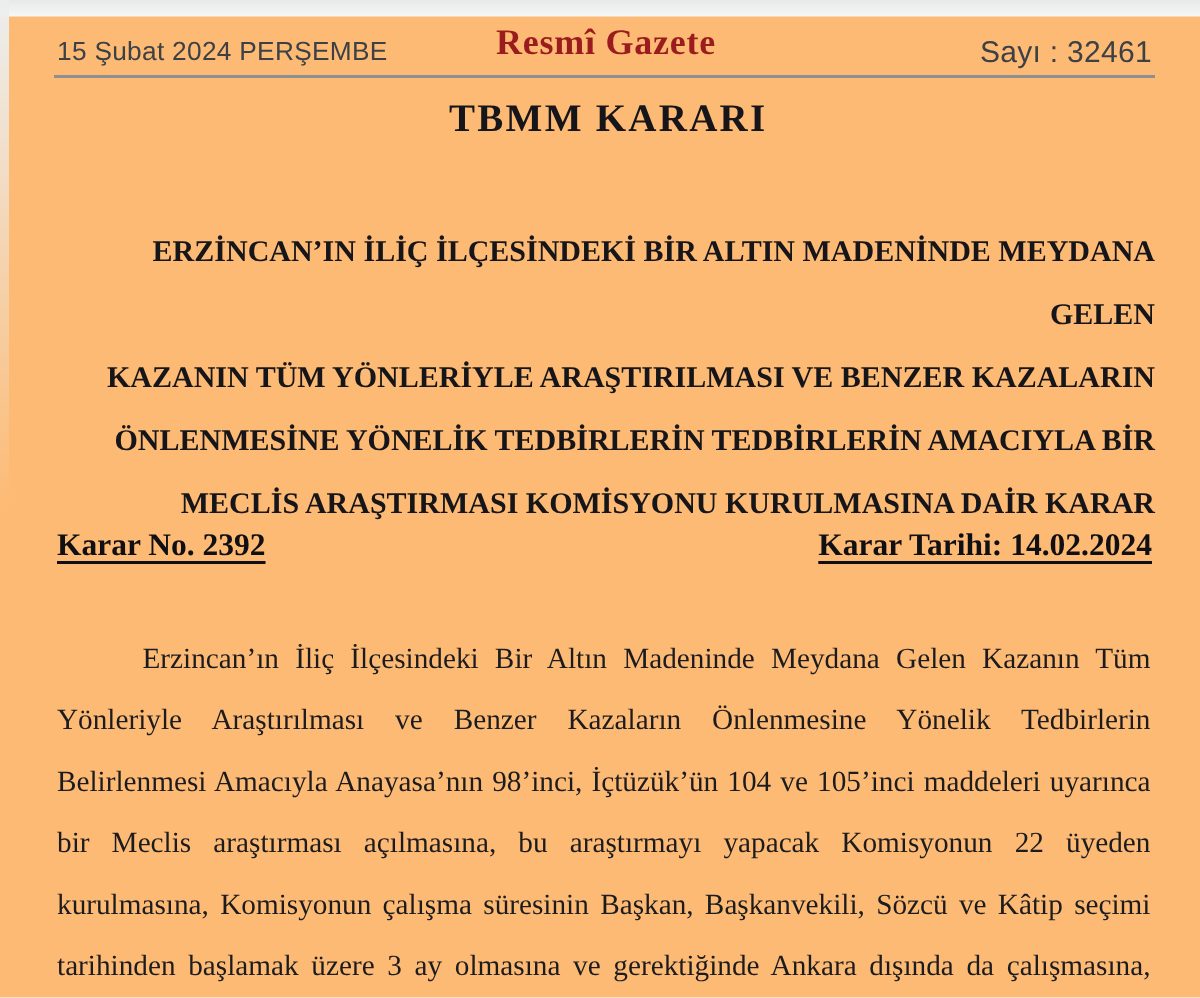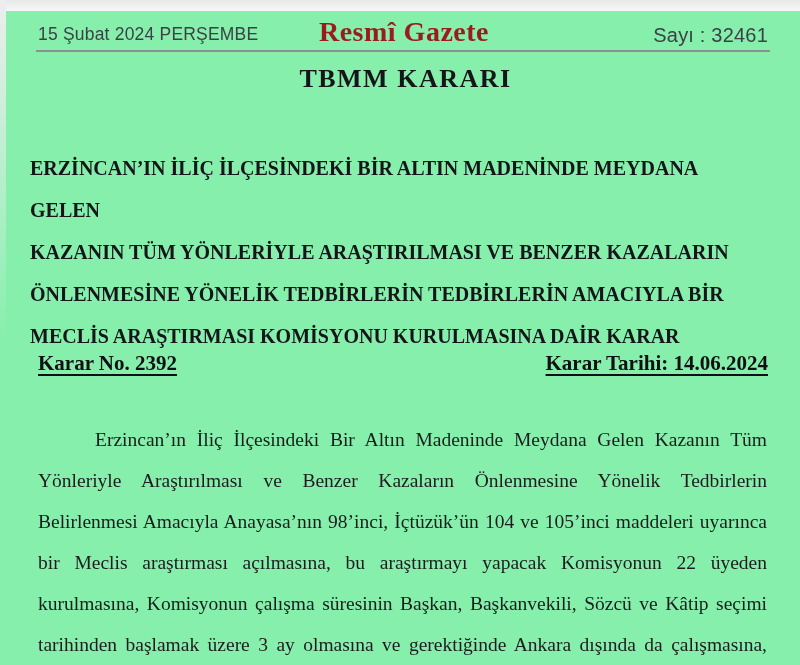--- a/index.html
+++ b/index.html
@@ -4,21 +4,21 @@
 <style>
   html, body {
     margin: 0;
     padding: 0;
     background: #ffffff;
   }
   .page {
     position: relative;
     width: 800px;
     height: 665px;
-    background: #86efac;
+    background: #fdba74;
     overflow: hidden;
     font-family: "Liberation Serif", serif;
     color: #1c1c1c;
   }
   
   .scan-edge-top {
     position: absolute;
     top: 0; left: 0;
     width: 100%; height: 11px;
     background: linear-gradient(#e7e9e9, #f6f7f7);
@@ -56,21 +56,21 @@
     color: #3d4145;
     letter-spacing: 0.2px;
     white-space: nowrap;
   }
   .gazette-masthead {
     position: absolute;
     left: 0;
     right: 0;
     top: -4px;
     text-align: center;
-    font-size: 28px;
+    font-size: 24px;
     font-weight: bold;
     color: #9b1c1e;
     letter-spacing: 0.5px;
   }
   .header-rule {
     position: absolute;
     top: 50px;
     left: 36px;
     right: 30px;
     border: none;
@@ -89,21 +89,21 @@
     letter-spacing: 1.5px;
     color: #15151a;
     padding-left: 11px;
   }
 
   .decision-title {
     position: absolute;
     top: 147px;
     left: 30px;
     right: 30px;
-    text-align: left;
+    text-align: right;
     font-weight: bold;
     font-size: 20px;
     line-height: 42px;
     color: #15151a;
   }
 
   .decision-meta-row {
     position: absolute;
     top: 351px;
     left: 38px;
@@ -164,18 +164,18 @@
 
   <div class="decision-title">
     <div>ERZİNCAN’IN İLİÇ İLÇESİNDEKİ BİR ALTIN MADENİNDE MEYDANA GELEN</div>
     <div>KAZANIN TÜM YÖNLERİYLE ARAŞTIRILMASI VE BENZER KAZALARIN</div>
     <div>ÖNLENMESİNE YÖNELİK TEDBİRLERİN TEDBİRLERİN AMACIYLA BİR</div>
     <div>MECLİS ARAŞTIRMASI KOMİSYONU KURULMASINA DAİR KARAR</div>
   </div>
 
   <div class="decision-meta-row">
     <span class="decision-no">Karar No. 2392</span>
-    <span class="decision-date">Karar Tarihi: 14.06.2024</span>
+    <span class="decision-date">Karar Tarihi: 14.02.2024</span>
   </div>
 
   <p class="decision-body">Erzincan’ın İliç İlçesindeki Bir Altın Madeninde Meydana Gelen Kazanın Tüm Yönleriyle Araştırılması ve Benzer Kazaların Önlenmesine Yönelik Tedbirlerin Belirlenmesi Amacıyla Anayasa’nın 98’inci, İçtüzük’ün 104 ve 105’inci maddeleri uyarınca bir Meclis araştırması açılmasına, bu araştırmayı yapacak Komisyonun 22 üyeden kurulmasına, Komisyonun çalışma süresinin Başkan, Başkanvekili, Sözcü ve Kâtip seçimi tarihinden başlamak üzere 3 ay olmasına ve gerektiğinde Ankara dışında da çalışmasına, Genel Kurulun 14.02.2024 tarihli 60’ıncı Birleşiminde karar verilmiştir.</p>
 
 </div>
 
 </body></html>

